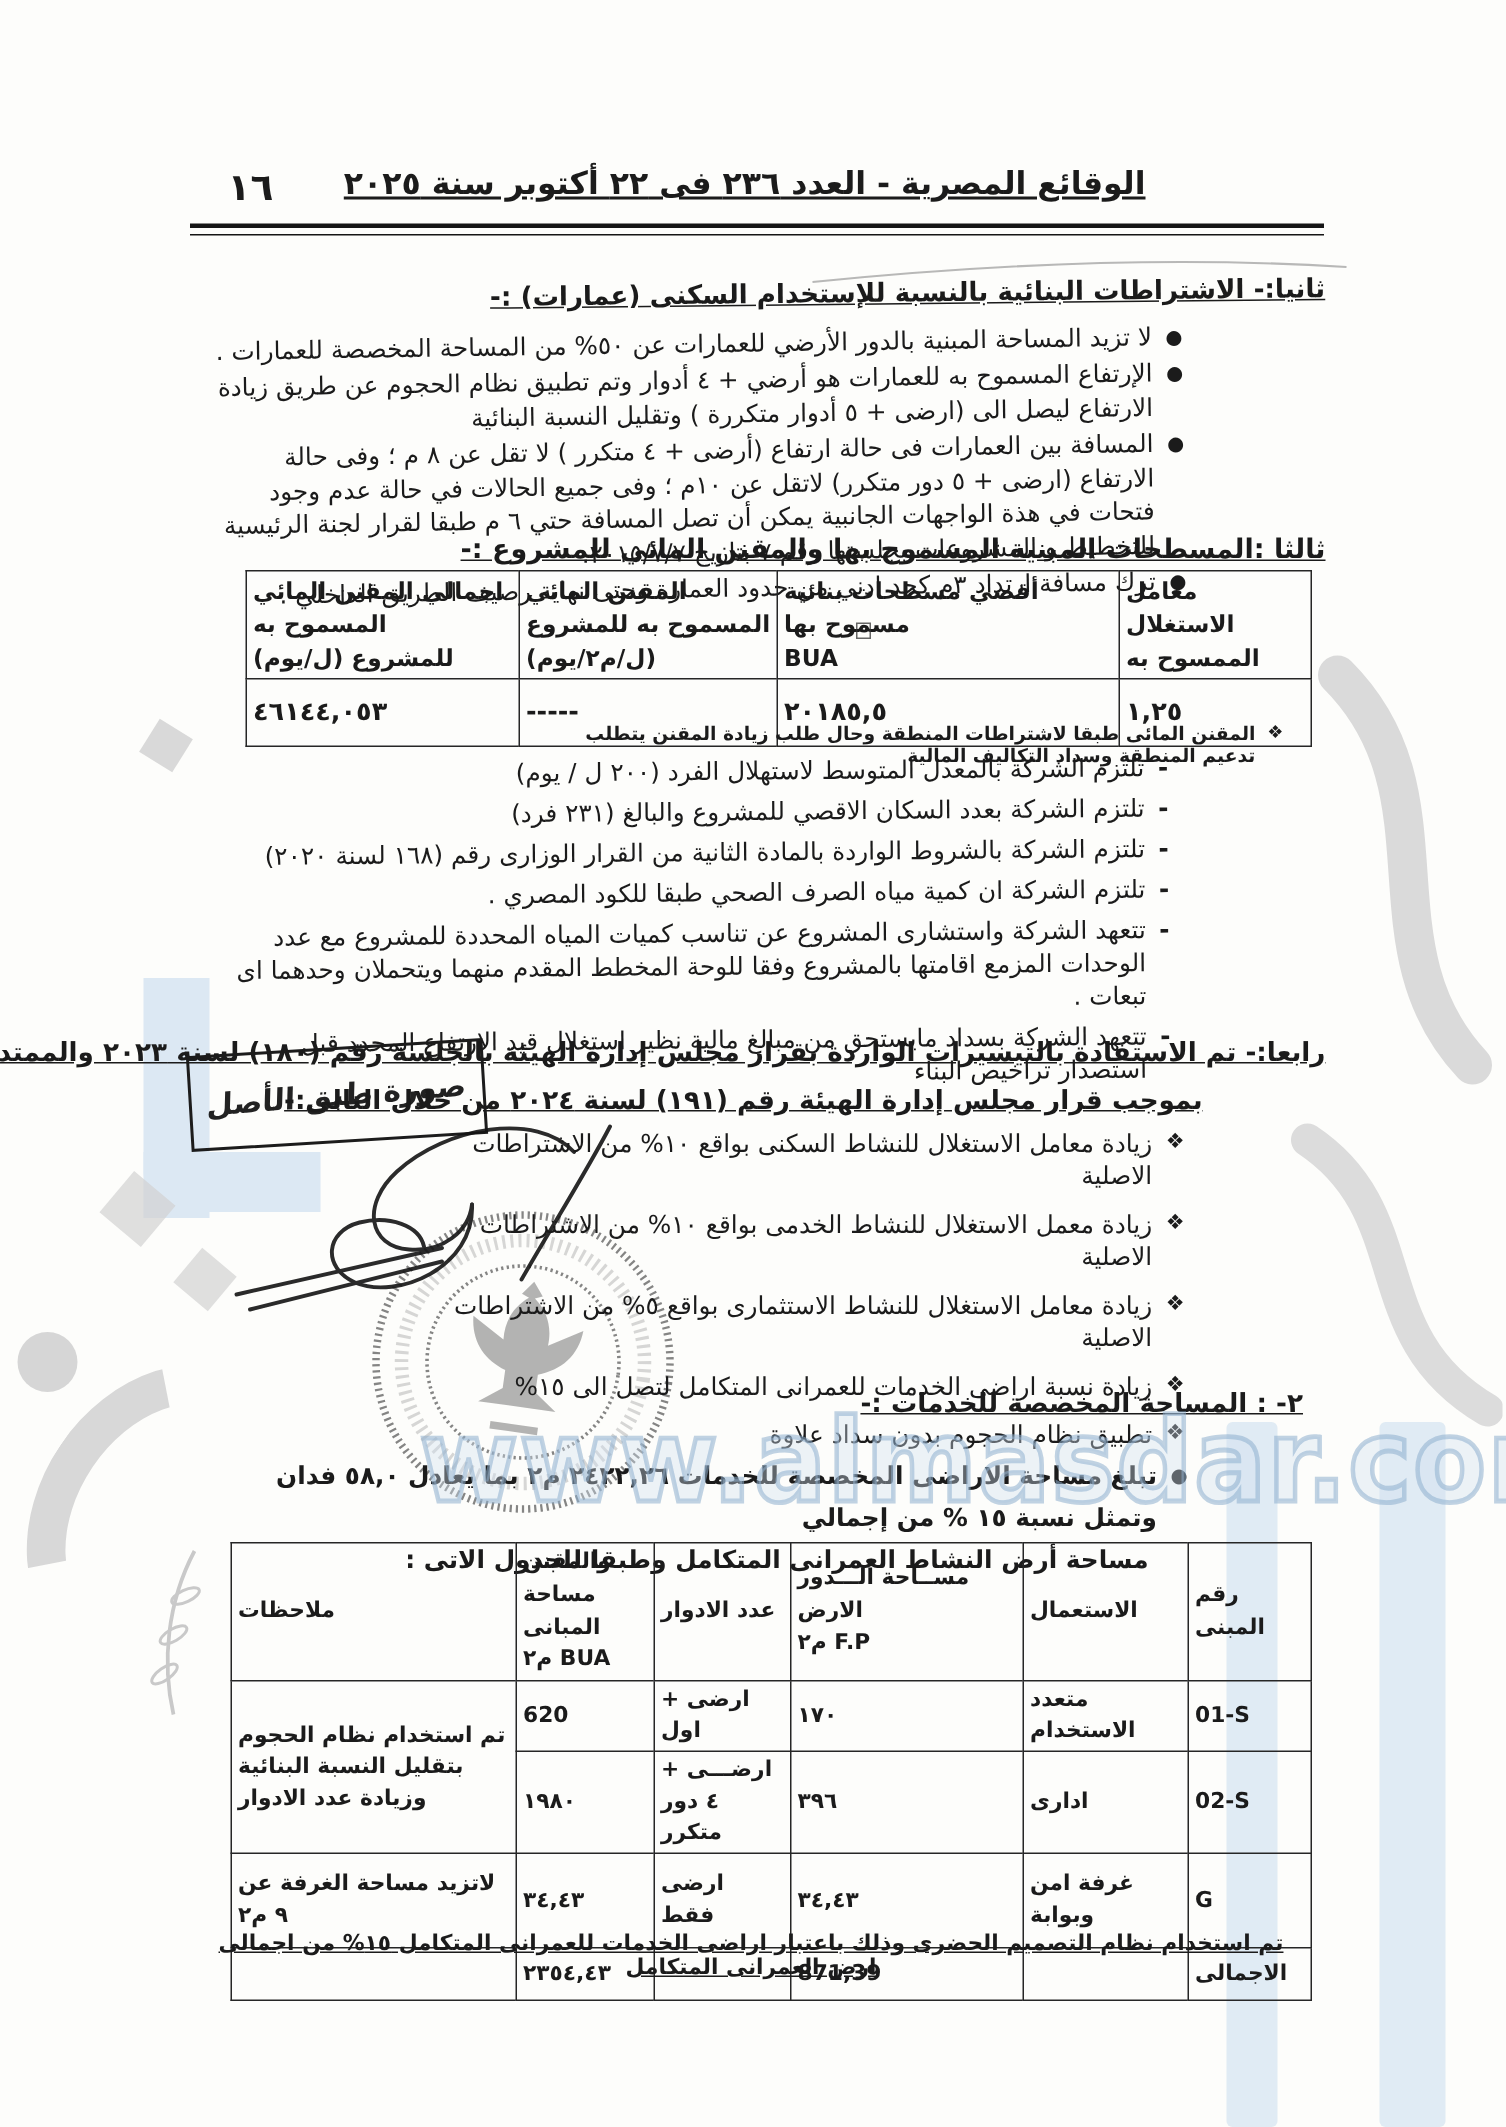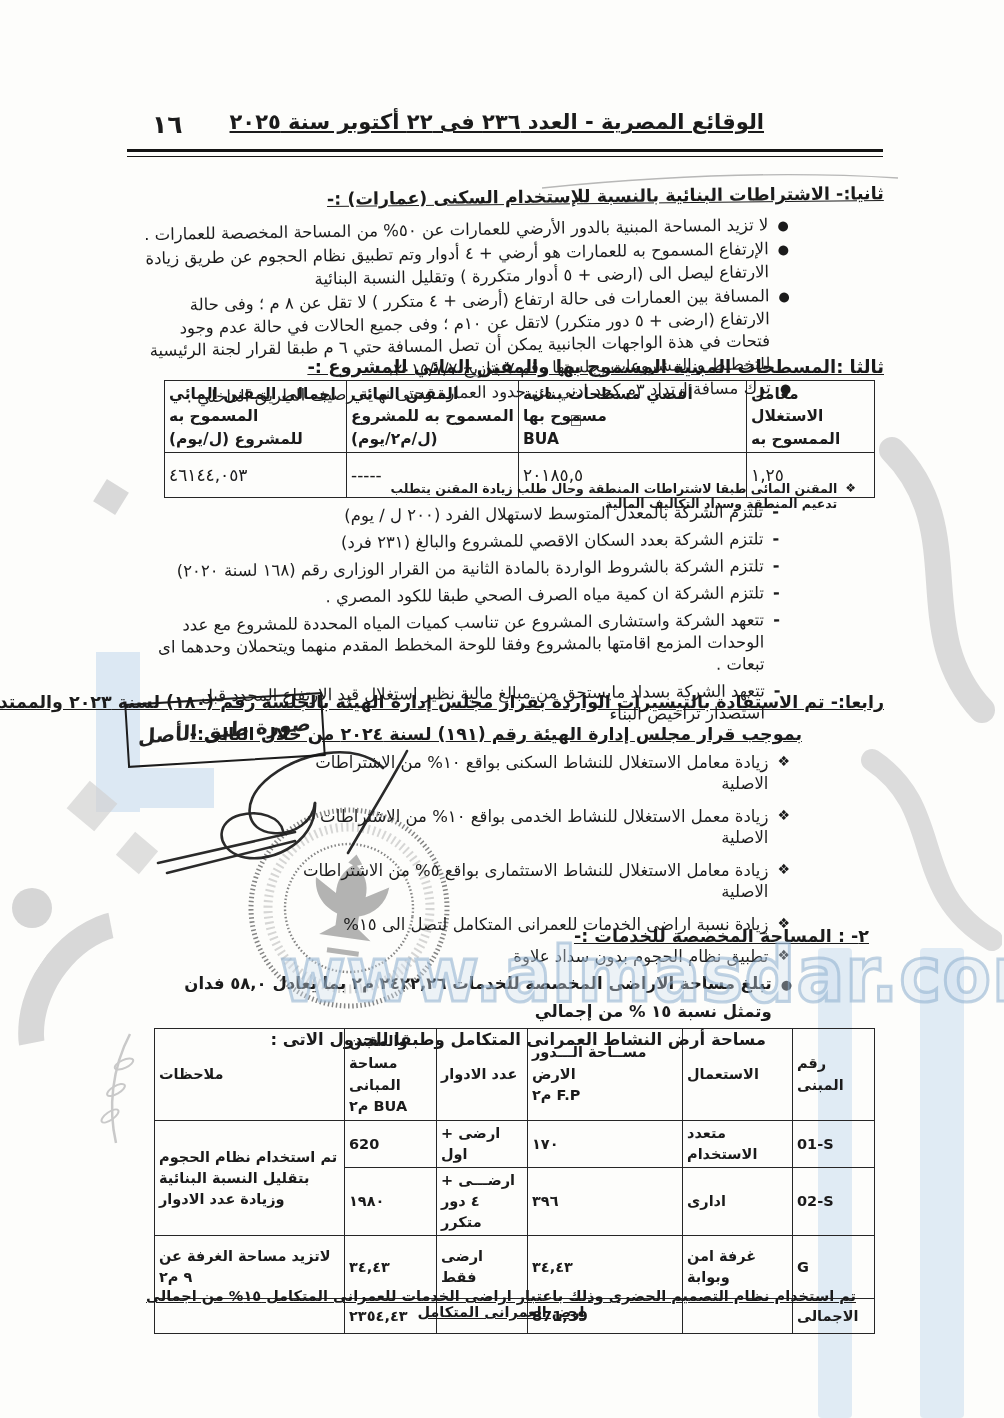--- a/index.html
+++ b/index.html
@@ -32,21 +32,21 @@
   .stars li{margin-bottom:11px;}
   .stars .mk{font-size:14px;}
   
   .fnote{top:481px;right:148px;width:480px;display:flex;gap:8px;font-size:12.5px;font-weight:600;z-index:4;}
   .fnote .mk{font-size:12px;}
   
   table.doc{border-collapse:collapse;table-layout:fixed;z-index:4;position:absolute;background:transparent;}
   table.doc th,table.doc td{border:1.6px solid #262626;padding:2px 4px;text-align:left;vertical-align:middle;}
   .t1{top:380px;right:129px;width:710px;font-size:16px;}
   .t1 th{height:30px;font-weight:700;font-size:15.5px;line-height:1.45;}
-  .t1 td{height:40px;font-weight:400;font-size:17px;}
+  .t1 td{height:40px;font-weight:700;font-size:17px;}
   .t2{top:1028px;right:129px;width:720px;font-size:15px;}
   .t2 th{font-weight:700;font-size:14.5px;line-height:1.5;height:58px;}
   .t2 td{font-weight:700;font-size:14.5px;line-height:1.45;}
   .rowA td{height:38px;}
   .rowB td{height:60px;}
   .rowC td{height:58px;}
   .rowT td{height:30px;}
   .notecell{font-size:14px;line-height:1.7;}
   .latin{direction:ltr;unicode-bidi:embed;}
   

